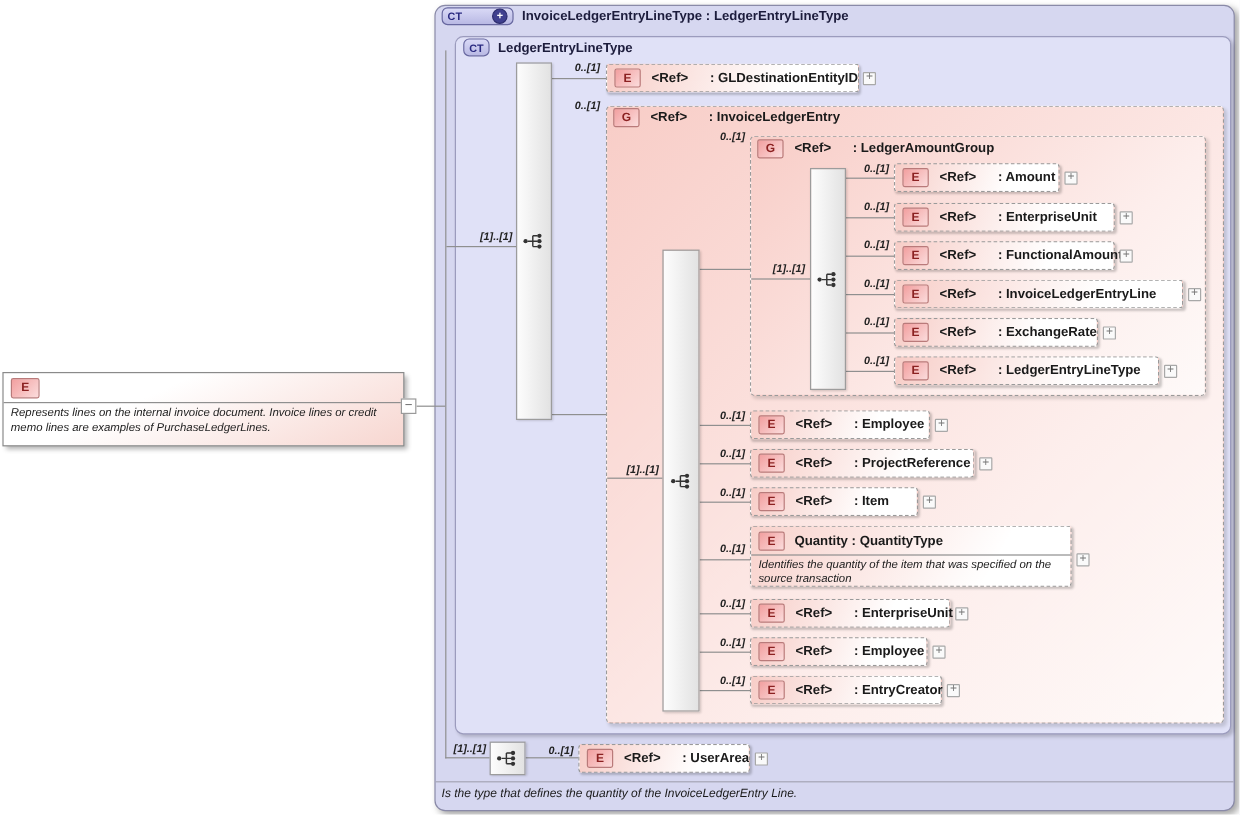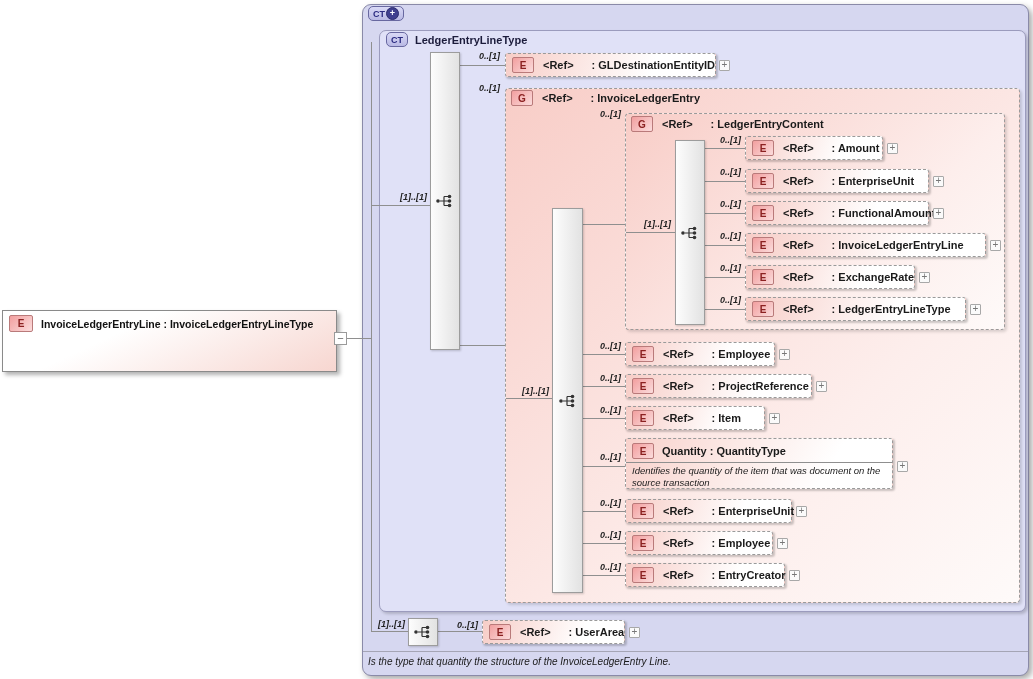--- a/index.html
+++ b/index.html
@@ -10,21 +10,21 @@
 
   .outerbox{position:absolute;left:362px;top:4px;width:667px;height:672px;background:#d6d7f0;
     border:1px solid #8a8aa8;border-radius:9px;box-shadow:3px 3px 6px rgba(0,0,0,.35);box-sizing:border-box;}
   .innerbox{position:absolute;left:379px;top:30px;width:647px;height:582px;background:#e0e1f7;
     border:1px solid #9b9bbd;border-radius:7px;box-shadow:2px 2px 3px rgba(0,0,0,.18);box-sizing:border-box;}
 
   .typeheader{position:absolute;display:flex;align-items:center;gap:7px;font-size:11px;font-weight:bold;color:#1c1c3c;white-space:nowrap;}
 
   .badge-ct{display:inline-flex;align-items:center;justify-content:center;height:13px;padding:0 4px;
     background:linear-gradient(180deg,#d9d9f6,#b9b9e4);border:1px solid #6868a0;border-radius:5px;
-    color:#2a2a80;font-size:9px;font-weight:bold;}
+    color:#2a2a80;font-size:9px;font-weight:bold;gap:24px;}
   .ct-plus{display:inline-flex;align-items:center;justify-content:center;width:11px;height:11px;margin-left:1px;
     background:#3f3f8f;border:1px solid #2c2c6e;border-radius:50%;color:#fff;font-size:9px;line-height:9px;font-weight:bold;}
 
   .badge-el{display:inline-flex;align-items:center;justify-content:center;width:20px;height:14px;flex:0 0 20px;
     background:linear-gradient(135deg,#f29f9f,#fbdcdc);border:1px solid #b97a7a;border-radius:2px;
     color:#8b2121;font-size:10px;font-weight:bold;}
 
   .groupbox{position:absolute;border:1px dashed #9a9a9a;border-radius:4px;
     background:linear-gradient(135deg,#f8cdc7 0%,#fdeeec 65%,#fefaf9 100%);
     box-shadow:2px 2px 3px rgba(0,0,0,.14);box-sizing:border-box;}
@@ -68,38 +68,39 @@
 <div id="canvas">
 
   <div class="outerbox"></div>
   <div class="innerbox"></div>
 
   <div class="typeheader" style="left:368px;top:6px;">
     <span class="badge-ct">
         <span>CT</span>
         <span class="ct-plus">+</span>
       </span>
+    <span>InvoiceLedgerEntryLineType : LedgerEntryLineType</span>
   </div>
   <div class="typeheader" style="left:386px;top:32px;">
     <span class="badge-ct">CT</span>
     <span>LedgerEntryLineType</span>
   </div>
 
   <div class="groupbox" style="left:505px;top:88px;width:515px;height:515px;"></div>
   <div class="ghead" style="left:511px;top:90px;">
     <span class="badge-el">G</span>
     <span class="ref">&lt;Ref&gt;</span>
     <span class="nm">: InvoiceLedgerEntry</span>
   </div>
 
   <div class="groupbox" style="left:625px;top:113px;width:380px;height:217px;"></div>
   <div class="ghead" style="left:631px;top:116px;">
     <span class="badge-el">G</span>
     <span class="ref">&lt;Ref&gt;</span>
-    <span class="nm">: LedgerEntryContent</span>
+    <span class="nm">: LedgerAmountGroup</span>
   </div>
 
   <div class="vline" style="left:371px;top:42px;height:590px;"></div>
   <div class="hline" style="left:347px;top:338px;width:24px;"></div>
   <div class="hline" style="left:372px;top:205px;width:58px;"></div>
   <div class="hline" style="left:371px;top:631px;width:37px;"></div>
   <div class="hline" style="left:438px;top:631px;width:44px;"></div>
   <div class="hline" style="left:460px;top:65px;width:45px;"></div>
   <div class="hline" style="left:460px;top:345px;width:45px;"></div>
   <div class="hline" style="left:506px;top:398px;width:46px;"></div>
@@ -207,21 +208,21 @@
     <span class="badge-el">E</span>
     <span class="ref">&lt;Ref&gt;</span>
     <span class="nm">: Item</span>
   </div>
 
   <div class="multirow" style="left:625px;top:438px;width:268px;height:51px;">
     <div class="title">
       <span class="badge-el">E</span>
       <span class="nm">Quantity : QuantityType</span>
     </div>
-    <div class="desc">Identifies the quantity of the item that was document on the source transaction</div>
+    <div class="desc">Identifies the quantity of the item that was specified on the source transaction</div>
   </div>
 
   <div class="row" style="left:625px;top:499px;width:167px;">
     <span class="badge-el">E</span>
     <span class="ref">&lt;Ref&gt;</span>
     <span class="nm">: EnterpriseUnit</span>
   </div>
   <div class="row" style="left:625px;top:531px;width:148px;">
     <span class="badge-el">E</span>
     <span class="ref">&lt;Ref&gt;</span>
@@ -273,21 +274,21 @@
   <div class="card" style="left:575px;top:452px;">0..[1]</div>
   <div class="card" style="left:575px;top:498px;">0..[1]</div>
   <div class="card" style="left:575px;top:530px;">0..[1]</div>
   <div class="card" style="left:575px;top:562px;">0..[1]</div>
   <div class="card" style="left:359px;top:619px;">[1]..[1]</div>
   <div class="card" style="left:432px;top:620px;">0..[1]</div>
 
   <div class="srcbox">
     <div class="title">
       <span class="badge-el">E</span>
-      <span>InvoiceLedgerEntryLine : InvoiceLedgerEntryLineType</span>
     </div>
+    <div class="desc">Represents lines on the internal invoice document. Invoice lines or credit memo lines are examples of PurchaseLedgerLines.</div>
   </div>
   <div class="minus">−</div>
 
   <div class="footer-divider"></div>
-  <div class="footer-note">Is the type that quantity the structure of the InvoiceLedgerEntry Line.</div>
+  <div class="footer-note">Is the type that defines the quantity of the InvoiceLedgerEntry Line.</div>
 
 </div>
 
 </body></html>

